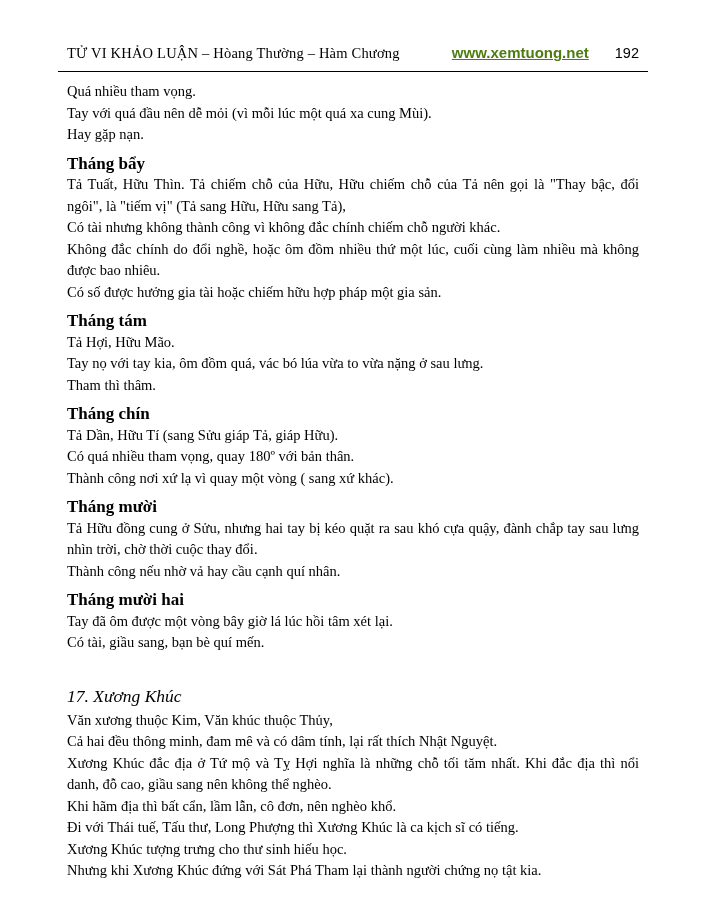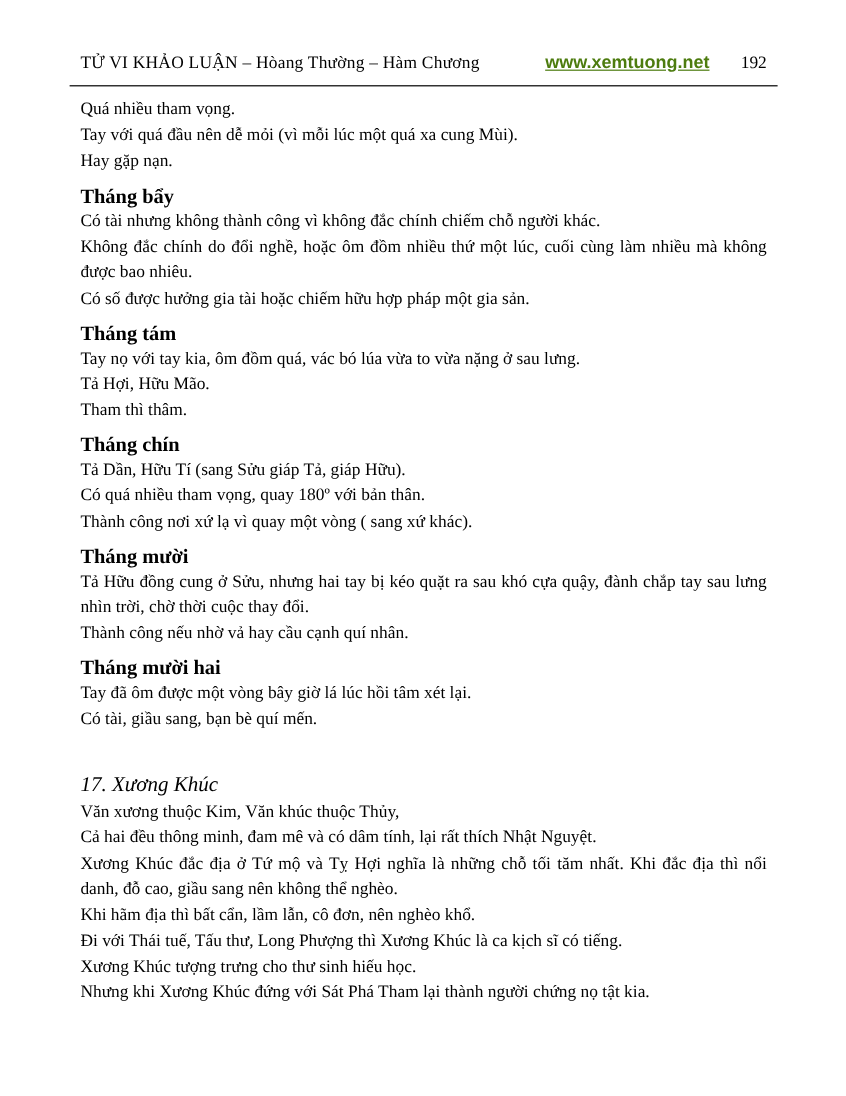--- a/index.html
+++ b/index.html
@@ -34,21 +34,21 @@
   .header-link {
     margin-left: auto;
     font-family: "Liberation Sans", sans-serif;
     font-weight: bold;
     font-size: 15px;
     text-decoration: underline;
     cursor: pointer;
   }
   .header-pagenum {
     margin-left: 26px;
-    font-family: Liberation Serif, serif;
+    font-family: Liberation Sans, sans-serif;
   }
   .header-rule {
     margin-top: 9px;
     border: none;
     border-top: 1.6px solid #000000;
     width: 100%;
   }
   
   .doc-body {
     margin-top: 9px;
@@ -87,28 +87,29 @@
   <hr class="header-rule">
 
   <div class="doc-body">
       <section>
         <p>Quá nhiều tham vọng.</p>
         <p>Tay với quá đầu nên dễ mỏi (vì mỗi lúc một quá xa cung Mùi).</p>
         <p>Hay gặp nạn.</p>
       </section>
       <section>
         <h2 class="month-heading">Tháng bẩy</h2>
+        <p>Tả Tuất, Hữu Thìn. Tả chiếm chỗ của Hữu, Hữu chiếm chỗ của Tả nên gọi là "Thay bậc, đổi ngôi", là "tiếm vị" (Tả sang Hữu, Hữu sang Tả),</p>
         <p>Có tài nhưng không thành công vì không đắc chính chiếm chỗ người khác.</p>
         <p>Không đắc chính do đổi nghề, hoặc ôm đồm nhiều thứ một lúc, cuối cùng làm nhiều mà không được bao nhiêu.</p>
         <p>Có số được hưởng gia tài hoặc chiếm hữu hợp pháp một gia sản.</p>
       </section>
       <section>
         <h2 class="month-heading">Tháng tám</h2>
+        <p>Tả Hợi, Hữu Mão.</p>
         <p>Tay nọ với tay kia, ôm đồm quá, vác bó lúa vừa to vừa nặng ở sau lưng.</p>
-        <p>Tả Hợi, Hữu Mão.</p>
         <p>Tham thì thâm.</p>
       </section>
       <section>
         <h2 class="month-heading">Tháng chín</h2>
         <p>Tả Dần, Hữu Tí (sang Sửu giáp Tả, giáp Hữu).</p>
         <p>Có quá nhiều tham vọng, quay 180º với bản thân.</p>
         <p>Thành công nơi xứ lạ vì quay một vòng ( sang xứ khác).</p>
       </section>
       <section>
         <h2 class="month-heading">Tháng mười</h2>

